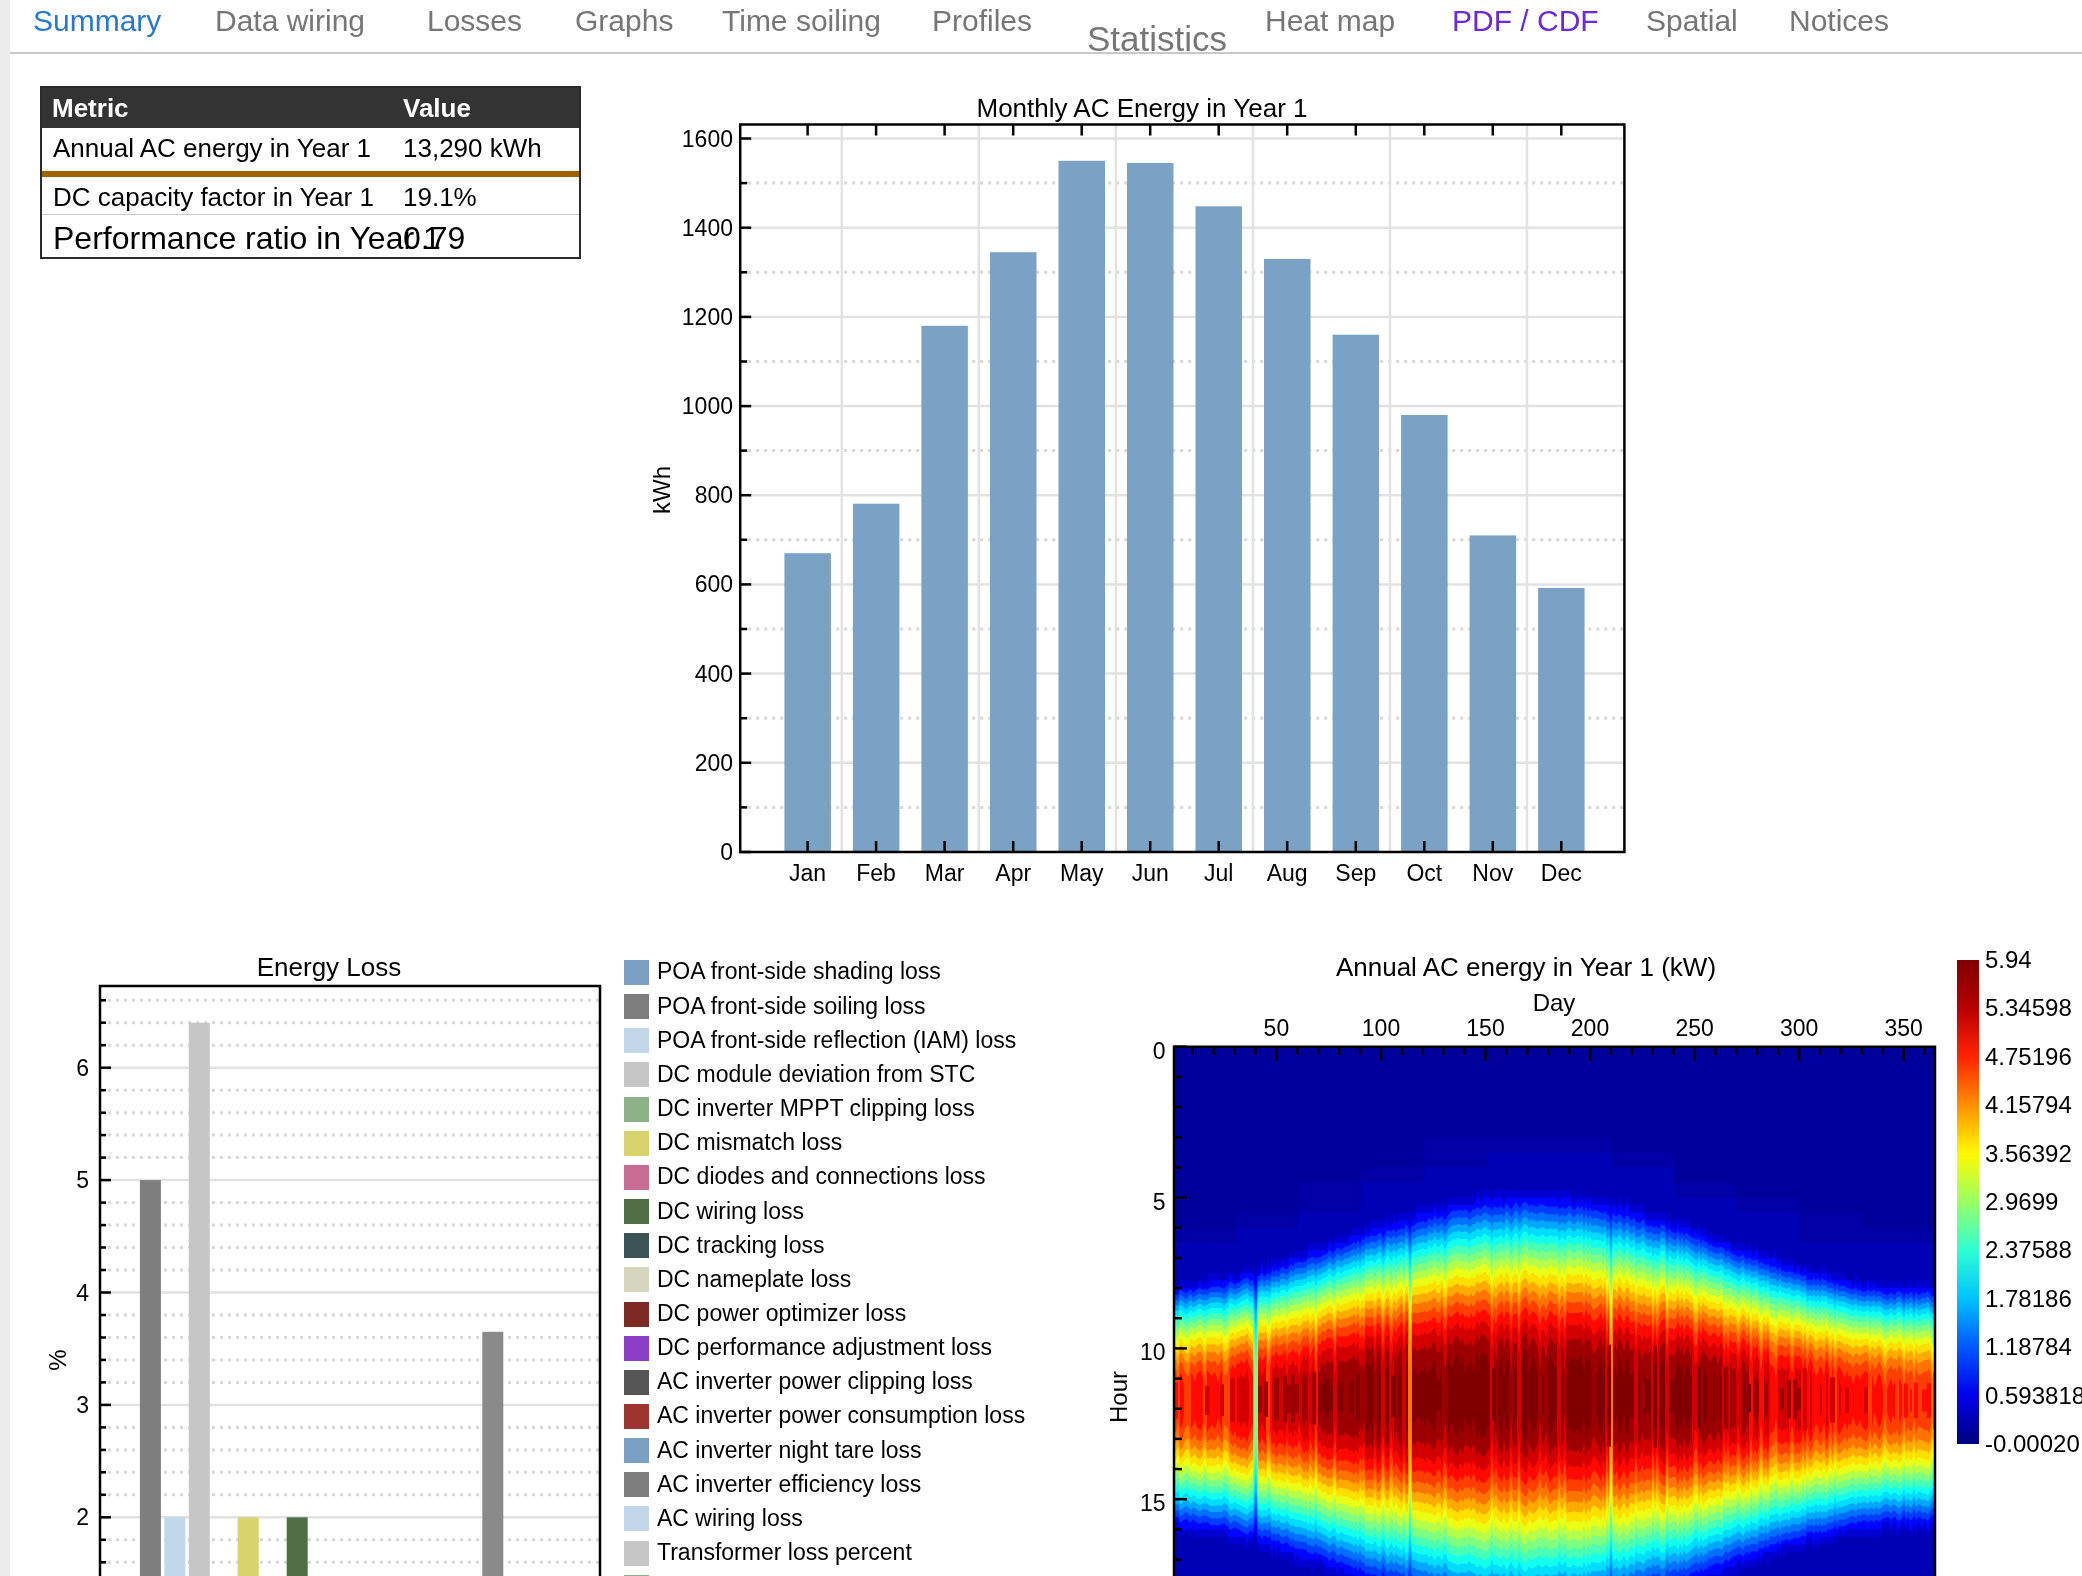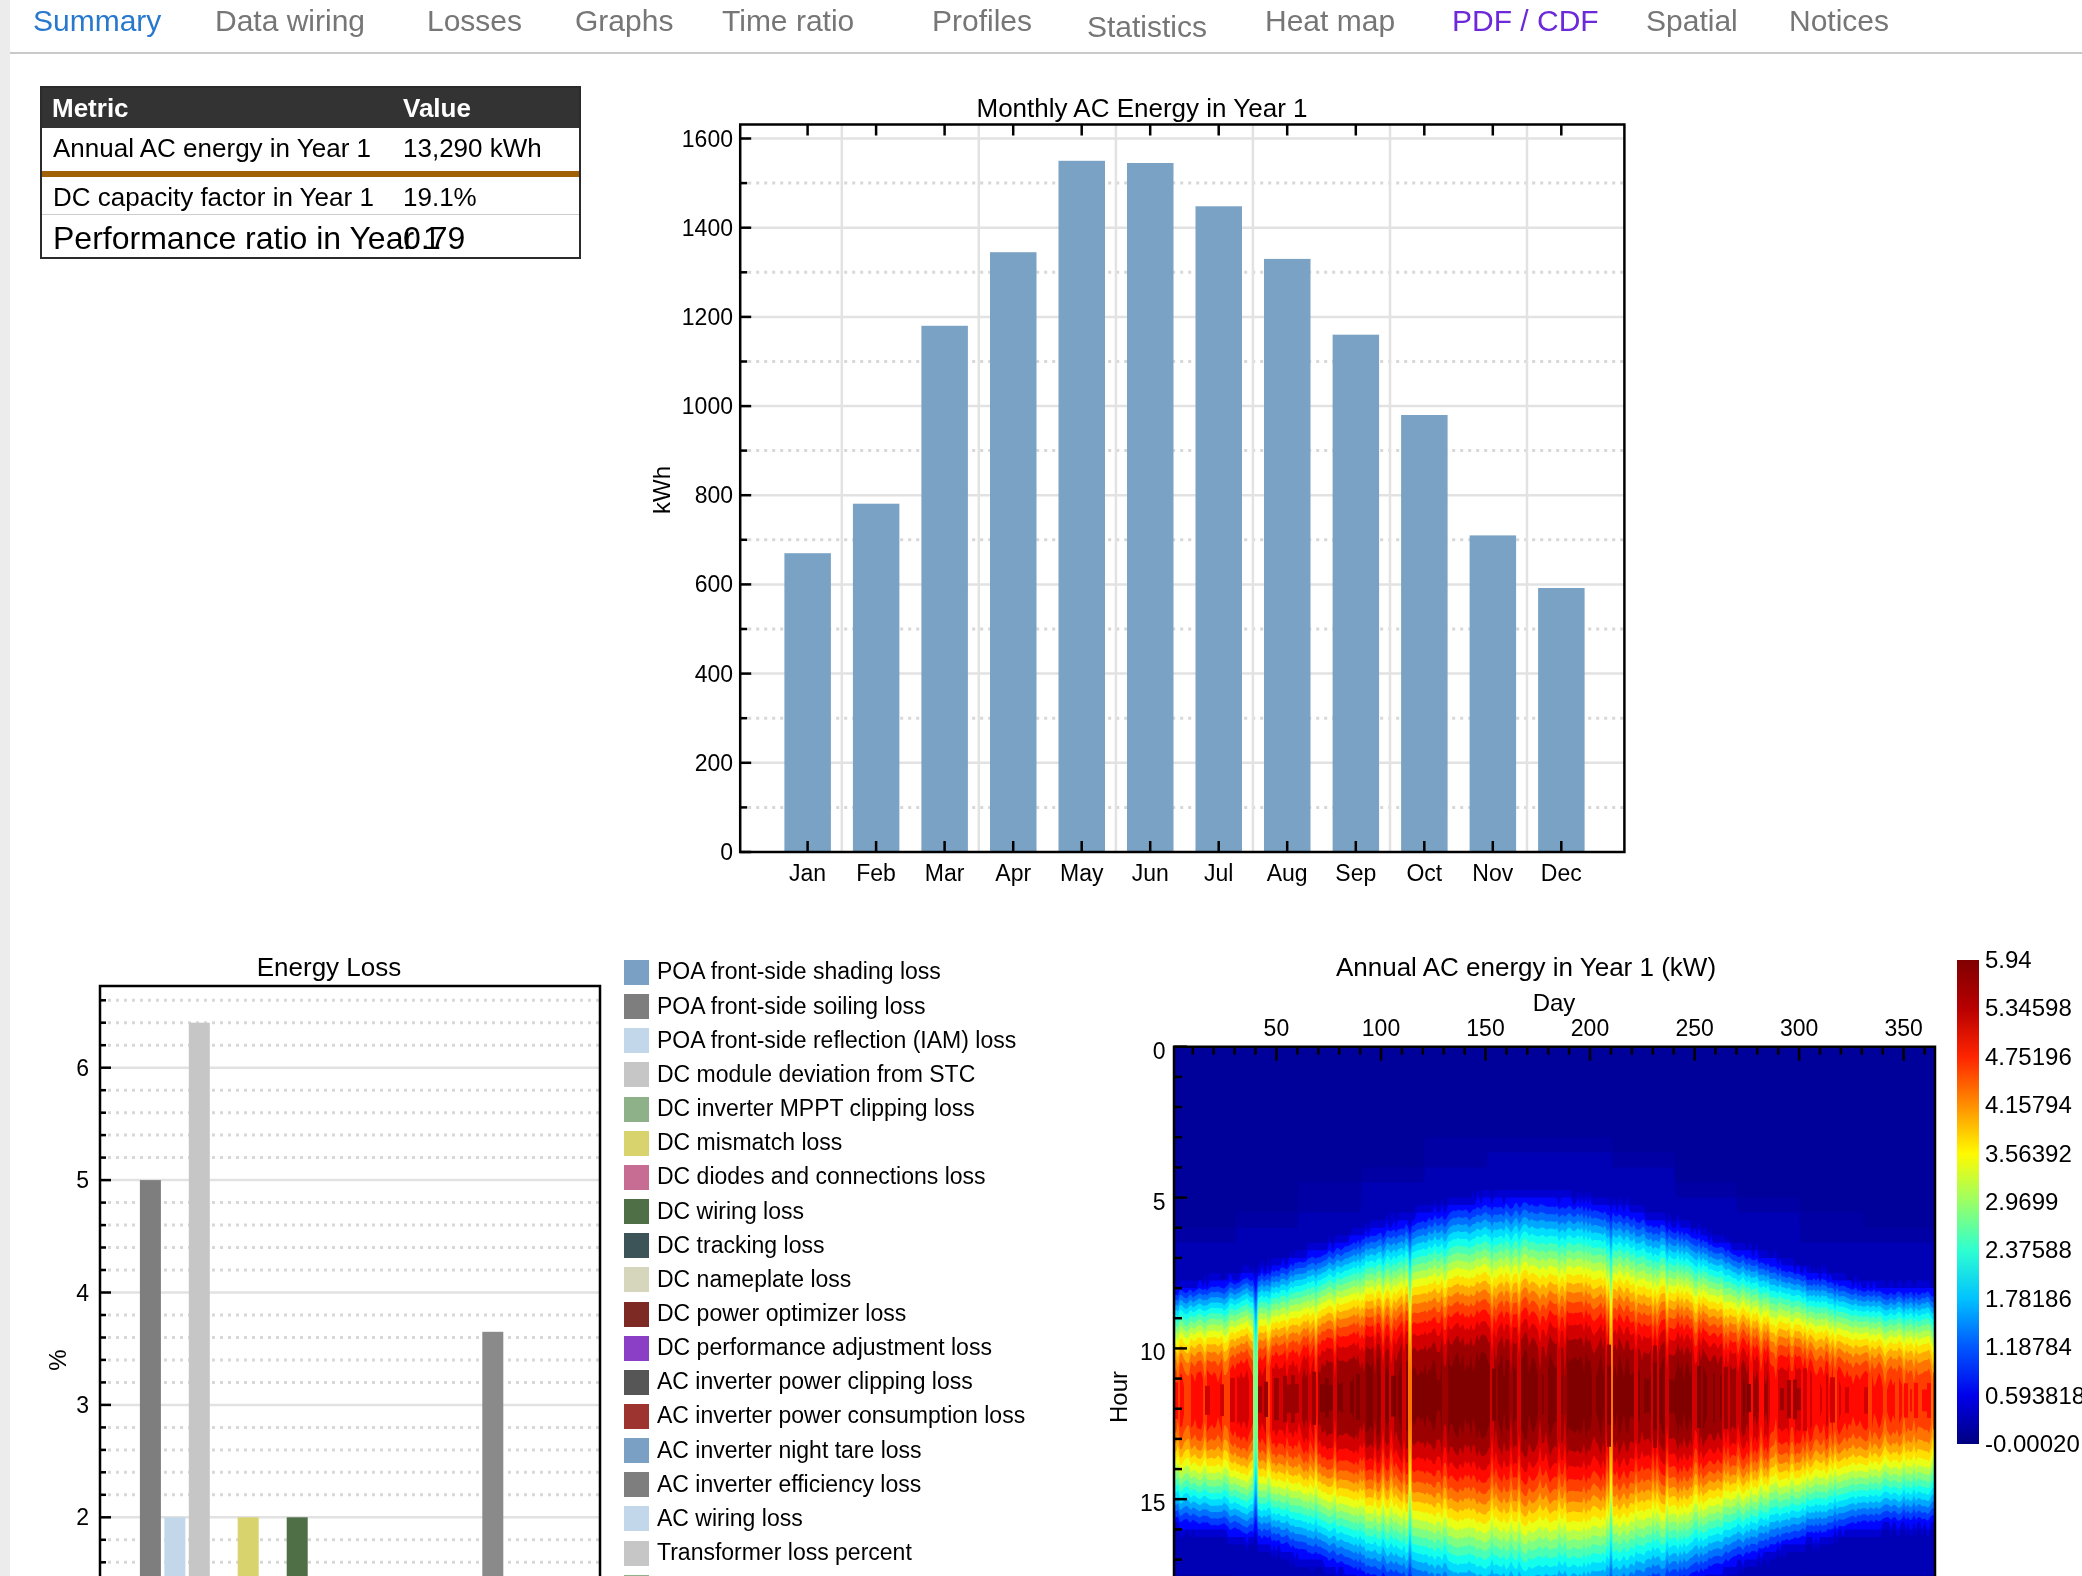--- a/index.html
+++ b/index.html
@@ -2,23 +2,23 @@
 <html><head><meta charset="utf-8"><style>
 * { margin:0; padding:0; box-sizing:border-box; }
 html,body { width:2082px; height:1576px; background:#fff; font-family:"Liberation Sans", sans-serif; overflow:hidden; }
 </style></head>
 <body>
 <div style="position:absolute;left:0;top:0;width:10px;height:1576px;background:#ececec"></div>
 <div style="position:absolute;left:33px;top:3px;font-size:30px;line-height:36px;color:#2878ce;white-space:nowrap">Summary</div>
 <div style="position:absolute;left:215px;top:3px;font-size:30px;line-height:36px;color:#767676;white-space:nowrap">Data wiring</div>
 <div style="position:absolute;left:427px;top:3px;font-size:30px;line-height:36px;color:#767676;white-space:nowrap">Losses</div>
 <div style="position:absolute;left:575px;top:3px;font-size:30px;line-height:36px;color:#767676;white-space:nowrap">Graphs</div>
-<div style="position:absolute;left:722px;top:3px;font-size:30px;line-height:36px;color:#767676;white-space:nowrap">Time ratio</div>
+<div style="position:absolute;left:722px;top:3px;font-size:30px;line-height:36px;color:#767676;white-space:nowrap">Time soiling</div>
 <div style="position:absolute;left:932px;top:3px;font-size:30px;line-height:36px;color:#767676;white-space:nowrap">Profiles</div>
-<div style="position:absolute;left:1087px;top:9px;font-size:30px;line-height:36px;color:#767676;white-space:nowrap">Statistics</div>
+<div style="position:absolute;left:1087px;top:21px;font-size:35px;line-height:36px;color:#767676;white-space:nowrap">Statistics</div>
 <div style="position:absolute;left:1265px;top:3px;font-size:30px;line-height:36px;color:#767676;white-space:nowrap">Heat map</div>
 <div style="position:absolute;left:1452px;top:3px;font-size:30px;line-height:36px;color:#6d28d9;white-space:nowrap">PDF / CDF</div>
 <div style="position:absolute;left:1646px;top:3px;font-size:30px;line-height:36px;color:#767676;white-space:nowrap">Spatial</div>
 <div style="position:absolute;left:1789px;top:3px;font-size:30px;line-height:36px;color:#767676;white-space:nowrap">Notices</div>
 <div style="position:absolute;left:10px;top:52px;width:2072px;height:2px;background:#c9c9c9"></div>
 <div style="position:absolute;left:40px;top:86px;width:541px;border:2px solid #2b2b2b;background:#fff">
 <div style="height:40px;background:#333333;color:#fff;font-size:26px;font-weight:bold;position:relative">
       <span style="position:absolute;left:10px;top:5px">Metric</span>
       <span style="position:absolute;left:361px;top:5px">Value</span>
     </div>

